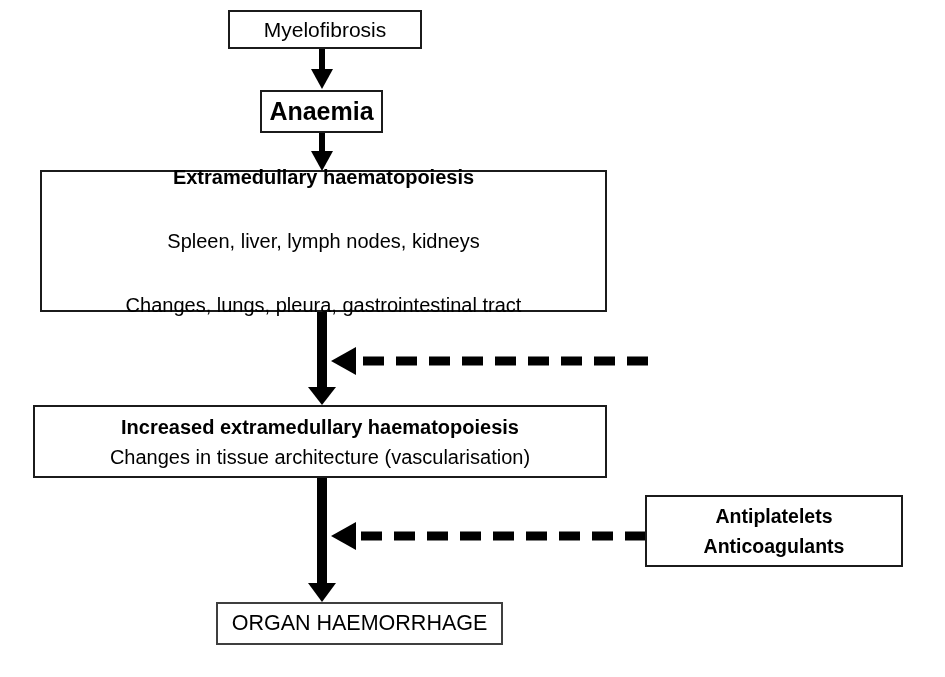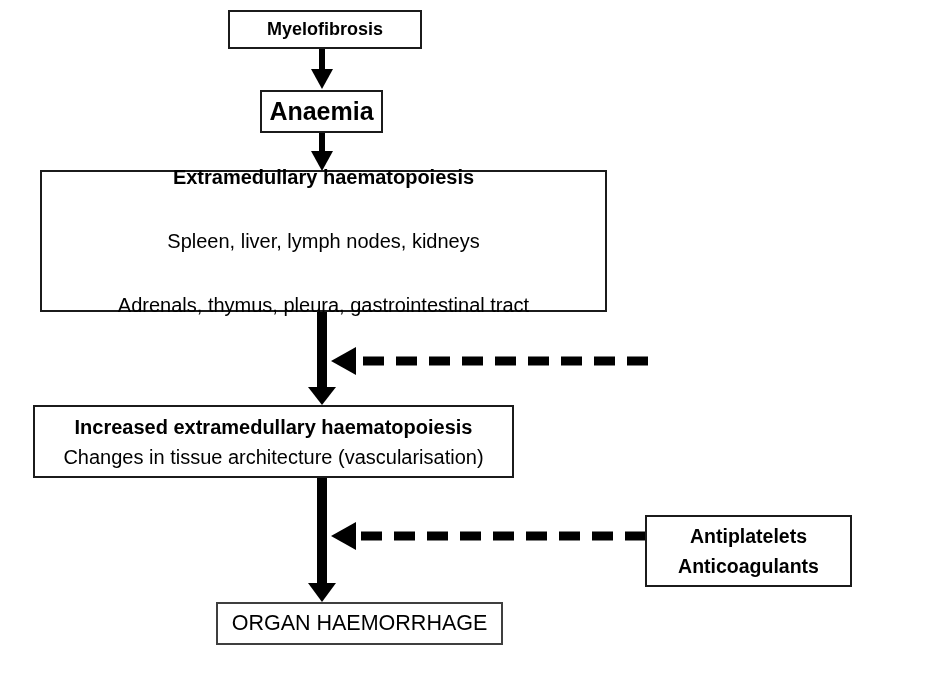--- a/index.html
+++ b/index.html
@@ -16,26 +16,26 @@
     position:absolute;
     background:#ffffff;
     border:2px solid #1b1b1b;
     box-sizing:border-box;
     display:flex;flex-direction:column;
     align-items:center;justify-content:center;
     text-align:center;
     color:#000000;
   }
   .bold{font-weight:bold;}
-  .box-myelofibrosis{left:228px;top:10px;width:194px;height:39px;font-size:18px;font-weight:bold;text-align:right;}
+  .box-myelofibrosis{left:228px;top:10px;width:194px;height:39px;font-size:21px;font-weight:normal;text-align:right;}
   .box-anaemia{left:260px;top:90px;width:123px;height:43px;font-size:25px;font-weight:bold;}
   .box-emh{left:40px;top:170px;width:567px;height:142px;font-size:20px;line-height:28px;gap:36px;}
   .box-demand{left:647px;top:305px;width:263px;height:105px;font-size:19.5px;line-height:31px;}
-  .box-iemh{left:33px;top:405px;width:481px;height:73px;font-size:20px;line-height:30px;align-items:center;}
-  .box-anti{left:645px;top:495px;width:207px;height:72px;font-size:19.5px;line-height:30px;font-weight:bold;margin-top:20px;}
+  .box-iemh{left:33px;top:405px;width:574px;height:73px;font-size:20px;line-height:30px;align-items:center;}
+  .box-anti{left:645px;top:495px;width:258px;height:72px;font-size:19.5px;line-height:30px;font-weight:bold;}
   .box-organ{left:178px;top:602px;width:287px;height:43px;font-size:21.5px;font-weight:normal;border-color:#3f3f3f;margin-left:38px;}
   .eg{font-style:italic;font-weight:bold;}
   .line{display:block;}
 </style>
 </head>
 <body>
 
 <div class="canvas">
 
   <svg class="arrow-layer" width="945" height="677" viewBox="0 0 945 677">
@@ -75,21 +75,21 @@
     <span class="line">Myelofibrosis</span>
   </div>
 
   <div class="box box-anaemia">
     <span class="line">Anaemia</span>
   </div>
 
   <div class="box box-emh">
     <span class="line bold">Extramedullary haematopoiesis</span>
     <span class="line">Spleen, liver, lymph nodes, kidneys</span>
-    <span class="line">Adrenals, thymus, pleura, gastrointestinal tract</span>
+    <span class="line">Changes, lungs, pleura, gastrointestinal tract</span>
   </div>
 
 
   <div class="box box-iemh">
     <span class="line bold">Increased extramedullary haematopoiesis</span>
     <span class="line">Changes in tissue architecture (vascularisation)</span>
   </div>
 
   <div class="box box-anti">
     <span class="line">Antiplatelets</span>

